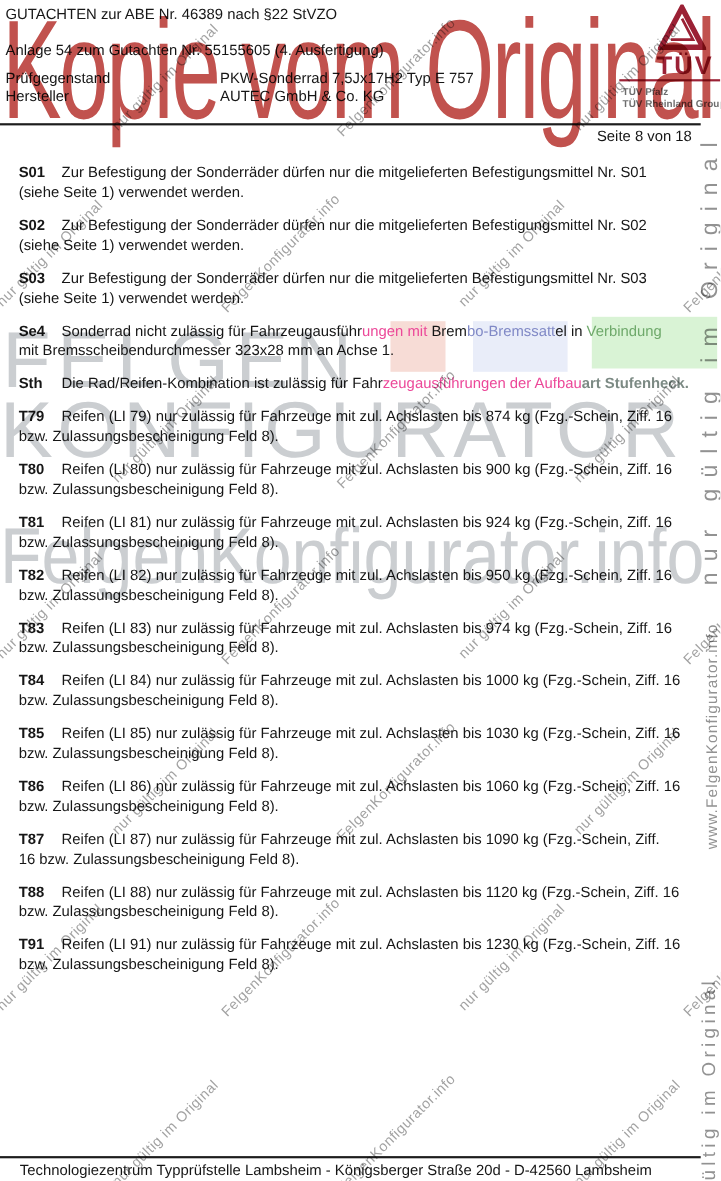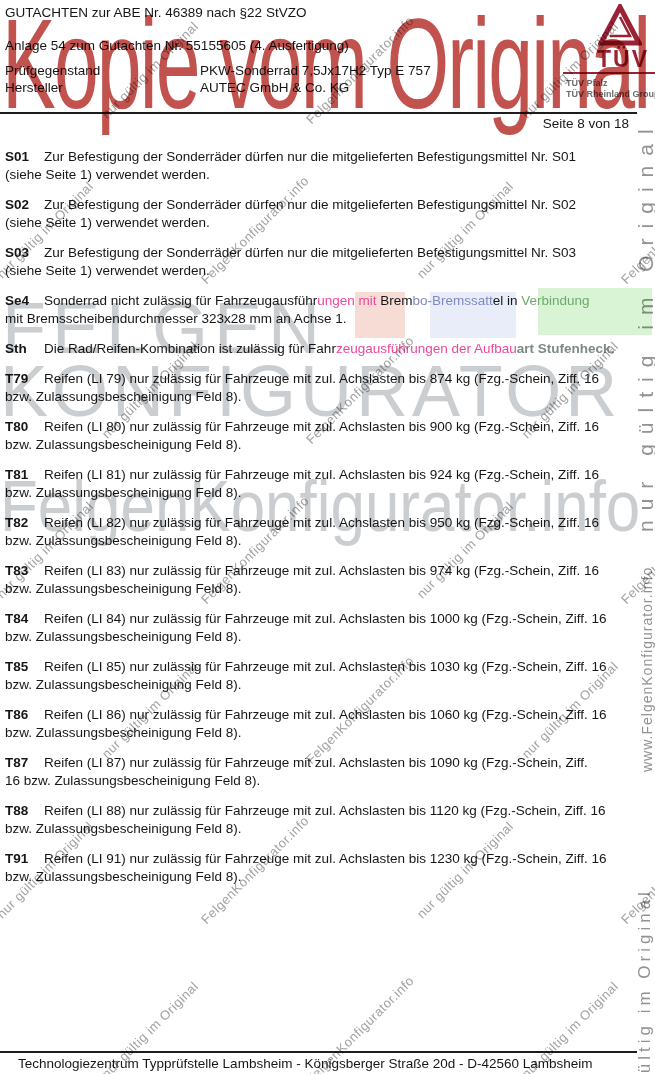--- a/index.html
+++ b/index.html
@@ -23,21 +23,21 @@
   .logo-word  { left:597px; top:46px; font-size:23px; font-weight:bold; letter-spacing:2px;text-align:right; }
   .logo-rule  { left:563px; top:72px; width:92px; height:2px; }
   .logo-sub   { left:566px; font-size:9px; font-weight:bold; color:#6d6d6d; line-height:10px; white-space:nowrap; }
 
   
   .hl-box { z-index:1; }
 
   
   .paras { left:5px; top:148px; width:648px; z-index:3; }
   .para  { margin-bottom:12px; }
-  .pline { font-size:13.5px; line-height:18px; white-space:nowrap; }
+  .pline { font-size:13.5px; line-height:18px; white-space:nowrap;margin-left:12px; }
   .ptag  { display:inline-block; width:39px; font-weight:bold; }
 
   
   .ftr-rule { left:0; top:1051px; width:637px; height:2px; background:#1d1d1d; z-index:3; }
   .ftr-text { left:18px; top:1055px; font-size:13.5px; z-index:3; }
 
   
   .wm { mix-blend-mode:multiply; pointer-events:none; }
 
   .wm-kopie {

